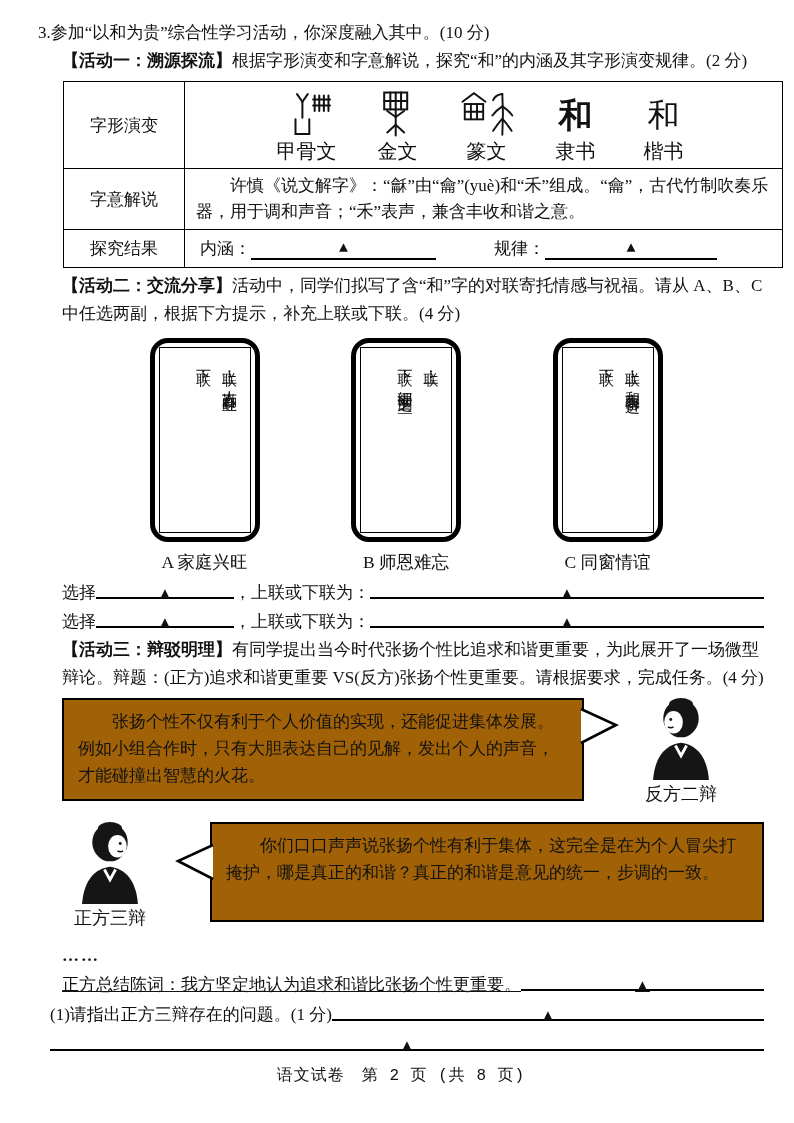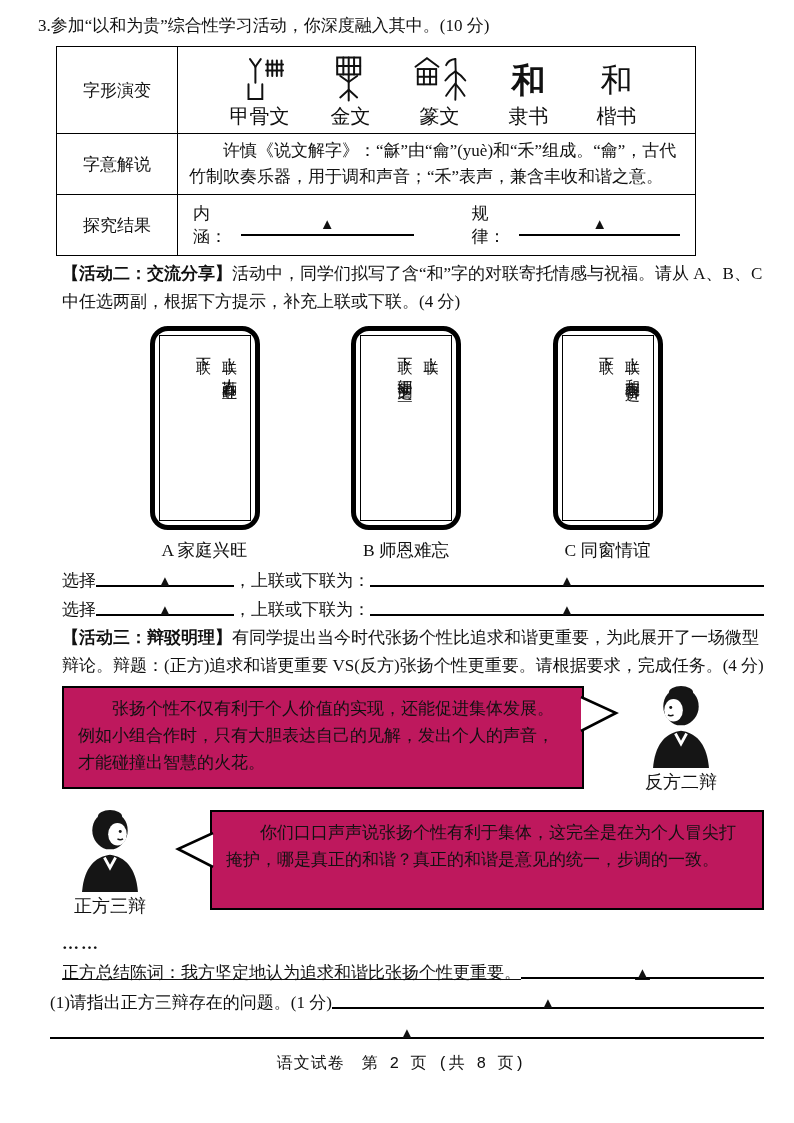--- a/index.html
+++ b/index.html
@@ -5,47 +5,47 @@
   html,body{margin:0;padding:0;background:#ffffff;}
   .page{
     position:relative;
     width:794px;height:1123px;
     background:#fff;
     color:#111;
     font-family:"Liberation Serif","DejaVu Serif",serif;
     font-size:17px;
     overflow:hidden;
     box-sizing:border-box;
-    padding:12px 30px 0 38px;
+    padding:19px 30px 0 38px;
   }
   .heiti{font-family:"Liberation Sans","DejaVu Sans",sans-serif;font-weight:700;}
   p{margin:0;}
   .q-line{line-height:28px;}
   .para{margin-left:24px;line-height:28px;}
   .tri{font-style:normal;font-size:15px;line-height:1;}
   .blank{
     display:inline-block;border-bottom:2px solid #000;
     text-align:center;vertical-align:baseline;height:19px;
   }
   
   table.glyph{
-    border-collapse:collapse;margin:6px 0 4px 18px;
-    width:640px;table-layout:fixed;
+    border-collapse:collapse;margin:6px 0 4px 25px;
+    width:720px;table-layout:fixed;
   }
   table.glyph td{border:1.6px solid #000;}
   td.rowlab{width:118px;text-align:center;font-size:17px;}
   .scripts{display:flex;justify-content:center;align-items:flex-end;gap:34px;padding:6px 0 4px;}
   .script-item{display:flex;flex-direction:column;align-items:center;min-width:54px;}
   .glyphbox{height:48px;display:flex;align-items:flex-end;justify-content:center;}
   .glyphbox svg{display:block;}
   .g-li{font-family:"Liberation Sans","DejaVu Sans",sans-serif;font-weight:800;font-size:34px;line-height:44px;}
   .g-kai{font-size:32px;line-height:44px;}
   .caption{font-size:20px;line-height:24px;margin-top:2px;}
   .explain{padding:3px 10px;line-height:26px;text-indent:2em;}
-  .resultrow{display:flex;align-items:center;padding:6px 14px;}
+  .resultrow{display:flex;align-items:center;padding:6px 14px;font-family:Liberation Mono, monospace;}
   .resultrow .blank{height:20px;}
   
   .couplet-row{display:flex;justify-content:space-evenly;margin:10px 10px 4px 20px;}
   .couplet-group{display:flex;flex-direction:column;align-items:center;}
   .couplet-box{
     width:92px;height:186px;border:5px solid #000;border-radius:18px;
     padding:4px;box-sizing:content-box;background:#fff;
   }
   .couplet-inner{
     width:100%;height:100%;border:1.6px solid #000;box-sizing:border-box;
@@ -53,22 +53,22 @@
     padding:10px 7px;font-size:15px;letter-spacing:2px;line-height:26px;
   }
   .couplet-label{margin-top:8px;font-size:17.5px;}
   .select-line{display:flex;align-items:baseline;margin-left:24px;line-height:29px;}
   .blank-short{width:138px;}
   .blank-grow{flex:1;}
   
   .bubble1-row{display:flex;align-items:flex-start;margin:6px 0 0 24px;}
   .bubble2-row{display:flex;align-items:flex-start;margin:16px 0 0 24px;}
   .bubble{
-    position:relative;border:2.3px solid #000;background:#be185d;
-    padding:8px 14px 10px;line-height:27px;text-indent:2em;box-sizing:border-box;font-family:Liberation Mono, monospace;
+    position:relative;border:2.3px solid #000;background:#a16207;
+    padding:8px 14px 10px;line-height:27px;text-indent:2em;box-sizing:border-box;
   }
   .bubble-1{width:522px;min-height:98px;}
   .bubble-2{flex:1;min-height:100px;margin-right:0;}
   .pointer{position:absolute;width:40px;height:36px;}
   .pointer-right{right:-38px;top:8px;}
   .pointer-left{left:-38px;top:20px;}
   .figure-col{display:flex;flex-direction:column;align-items:center;}
   .figure-col-1{margin-left:42px;width:110px;}
   .figure-col-2{width:96px;margin-right:52px;}
   .figure-label{font-family:"Liberation Sans","DejaVu Sans",sans-serif;font-weight:400;font-size:18px;margin-top:2px;white-space:nowrap;}
@@ -77,20 +77,21 @@
   .q-sub{display:flex;align-items:baseline;margin-left:12px;line-height:30px;}
   .footer{margin-top:14px;text-align:center;font-size:16px;letter-spacing:1px;font-family:Liberation Mono, monospace;}
 </style>
 </head>
 <body>
 
 <div class="page">
 
   <p class="q-line"><span>3.</span><span>参加“以和为贵”综合性学习活动，你深度融入其中。(10 分)</span></p>
 
+  <p class="para"><span class="heiti">【活动一：溯源探流】</span><span>根据字形演变和字意解说，探究“和”的内涵及其字形演变规律。(2 分)</span></p>
 
   <table class="glyph">
     <tbody>
         <tr>
       <td class="rowlab">字形演变</td>
       <td>
         <div class="scripts">
           <div class="script-item">
             <div class="glyphbox">
               <svg width="52" height="46" viewBox="0 0 64 60" fill="none" stroke="#111" stroke-width="2.6" stroke-linecap="round">

